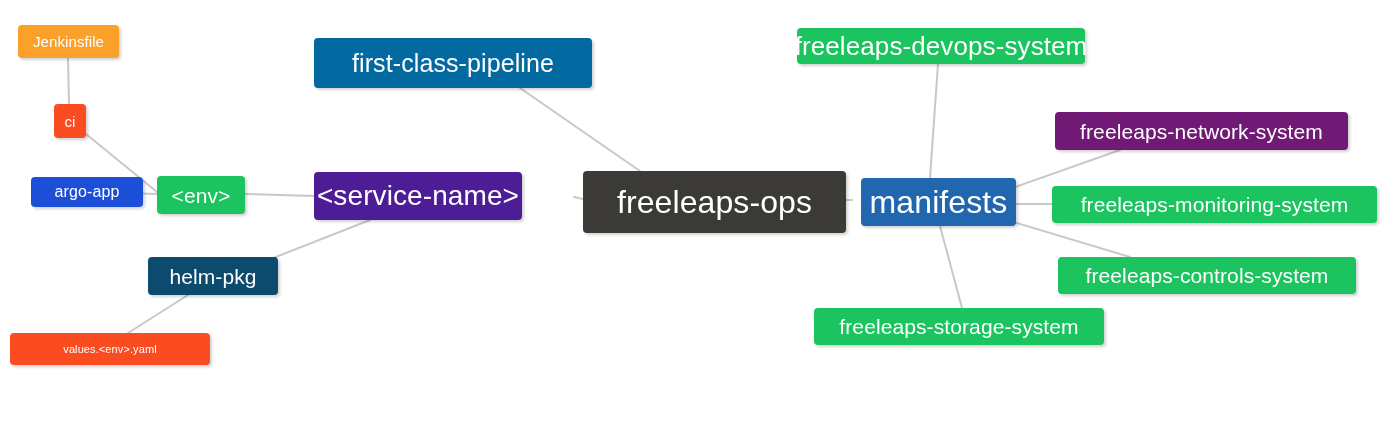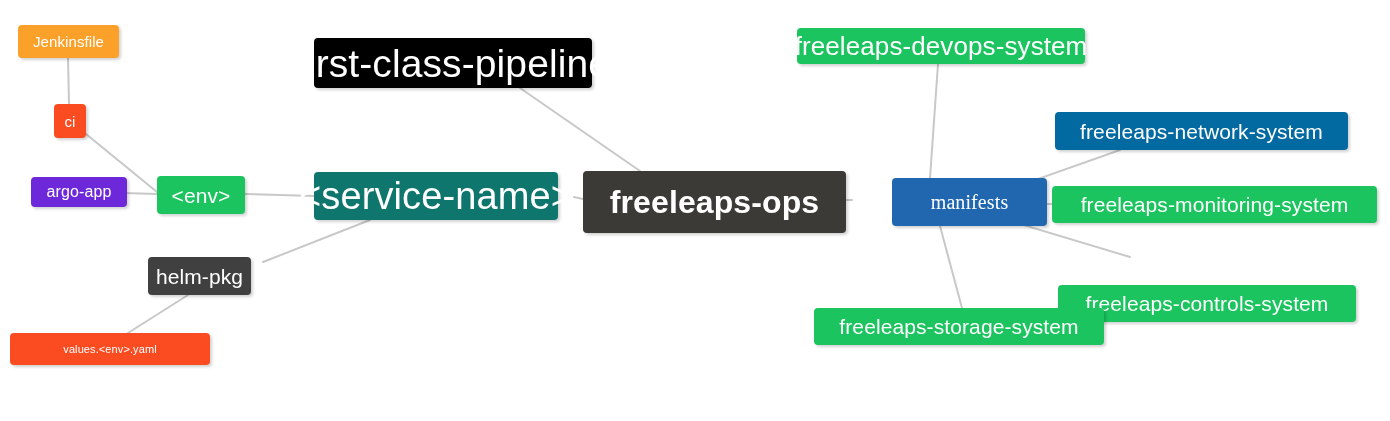--- a/index.html
+++ b/index.html
@@ -68,53 +68,53 @@
       <line x1="1007" y1="220" x2="1130" y2="257" stroke="#c8c8c8" stroke-width="2" stroke-linecap="round"></line>
       <line x1="940" y1="226" x2="962" y2="308" stroke="#c8c8c8" stroke-width="2" stroke-linecap="round"></line>
     </svg>
   <div id="node-layer">
       <div class="node" style="left: 18px; top: 25px; width: 101px; height: 33px; background: rgb(251, 161, 42); font-size: 15px;">
         <span>Jenkinsfile</span>
       </div>
       <div class="node" style="left: 54px; top: 104px; width: 32px; height: 34px; background: rgb(250, 75, 33); font-size: 15px;">
         <span>ci</span>
       </div>
-      <div class="node" style="left: 31px; top: 177px; width: 96px; height: 30px; background: #6d28d9; font-size: 16px;">
+      <div class="node" style="left: 31px; top: 177px; width: 112px; height: 30px; background: #1d4ed8; font-size: 16px;">
         <span>argo-app</span>
       </div>
       <div class="node" style="left: 157px; top: 176px; width: 88px; height: 38px; background: rgb(27, 196, 94); font-size: 21px;">
         <span>&lt;env&gt;</span>
       </div>
-      <div class="node" style="left: 148px; top: 257px; width: 103px; height: 38px; background: #404040; font-size: 21px;">
+      <div class="node" style="left: 148px; top: 257px; width: 130px; height: 38px; background: #0c4a6e; font-size: 21px;">
         <span>helm-pkg</span>
       </div>
       <div class="node" style="left: 10px; top: 333px; width: 200px; height: 32px; background: rgb(250, 75, 33); font-size: 11px;">
         <span>values.&lt;env&gt;.yaml</span>
       </div>
-      <div class="node" style="left: 314px; top: 38px; width: 278px; height: 50px; background: #000000; font-size: 39px;">
+      <div class="node" style="left: 314px; top: 38px; width: 278px; height: 50px; background: #0369a1; font-size: 25px;">
         <span>first-class-pipeline</span>
       </div>
-      <div class="node" style="left: 314px; top: 172px; width: 244px; height: 48px; background: #0f766e; font-size: 38px;">
+      <div class="node" style="left: 314px; top: 172px; width: 208px; height: 48px; background: #4c1d95; font-size: 28px;">
         <span>&lt;service-name&gt;</span>
       </div>
-      <div class="node" style="left: 583px; top: 171px; width: 263px; height: 62px; background: rgb(60, 58, 55); font-size: 32px; font-weight: bold;">
+      <div class="node" style="left: 583px; top: 171px; width: 263px; height: 62px; background: rgb(60, 58, 55); font-size: 32px;">
         <span>freeleaps-ops</span>
       </div>
-      <div class="node" style="left: 892px; top: 178px; width: 155px; height: 48px; background: rgb(33, 103, 176); font-size: 20px; font-family: Liberation Serif, serif;">
+      <div class="node" style="left: 861px; top: 178px; width: 155px; height: 48px; background: rgb(33, 103, 176); font-size: 32px;">
         <span>manifests</span>
       </div>
       <div class="node" style="left: 797px; top: 28px; width: 288px; height: 36px; background: rgb(27, 196, 94); font-size: 26px;">
         <span>freeleaps-devops-system</span>
       </div>
-      <div class="node" style="left: 1055px; top: 112px; width: 293px; height: 38px; background: #0369a1; font-size: 21px;">
+      <div class="node" style="left: 1055px; top: 112px; width: 293px; height: 38px; background: #701a75; font-size: 21px;">
         <span>freeleaps-network-system</span>
       </div>
       <div class="node" style="left: 1052px; top: 186px; width: 325px; height: 37px; background: rgb(27, 196, 94); font-size: 21px;">
         <span>freeleaps-monitoring-system</span>
       </div>
-      <div class="node" style="left: 1058px; top: 257px; width: 298px; height: 37px; background: rgb(27, 196, 94); font-size: 21px; margin-top: 28px;">
+      <div class="node" style="left: 1058px; top: 257px; width: 298px; height: 37px; background: rgb(27, 196, 94); font-size: 21px;">
         <span>freeleaps-controls-system</span>
       </div>
       <div class="node" style="left: 814px; top: 308px; width: 290px; height: 37px; background: rgb(27, 196, 94); font-size: 21px; justify-content: center;">
         <span>freeleaps-storage-system</span>
       </div>
     </div>
 </div>
 
 </body></html>

